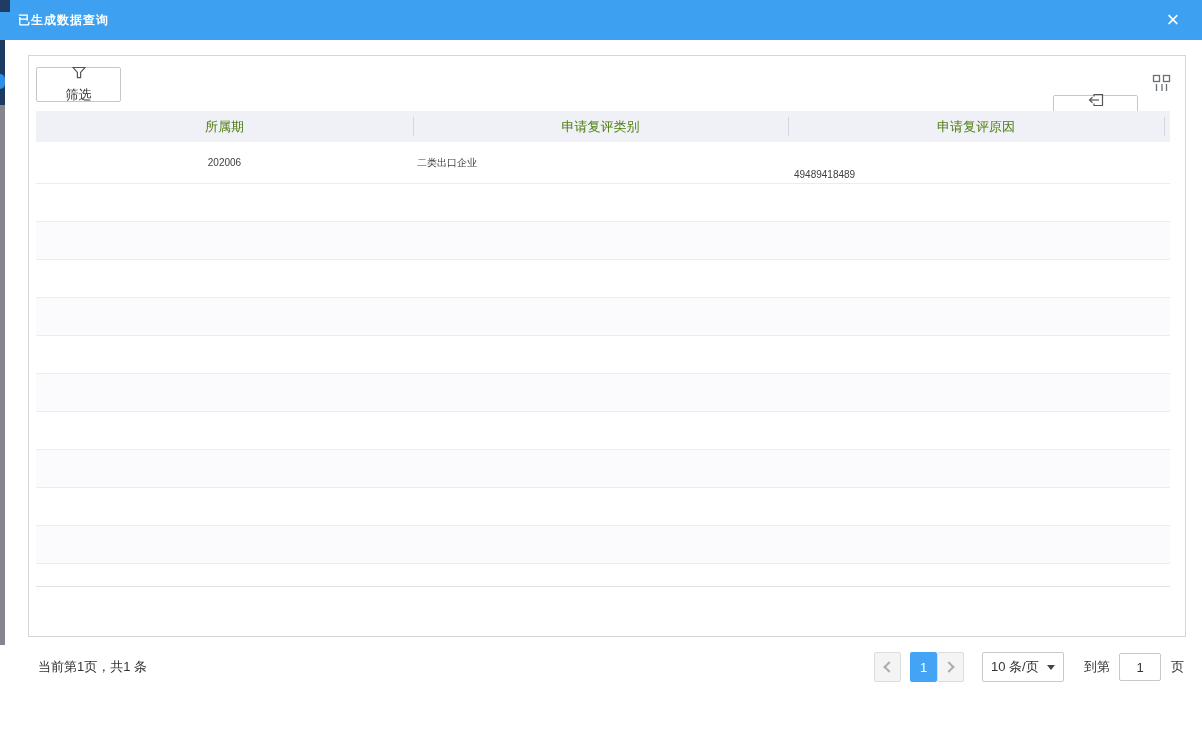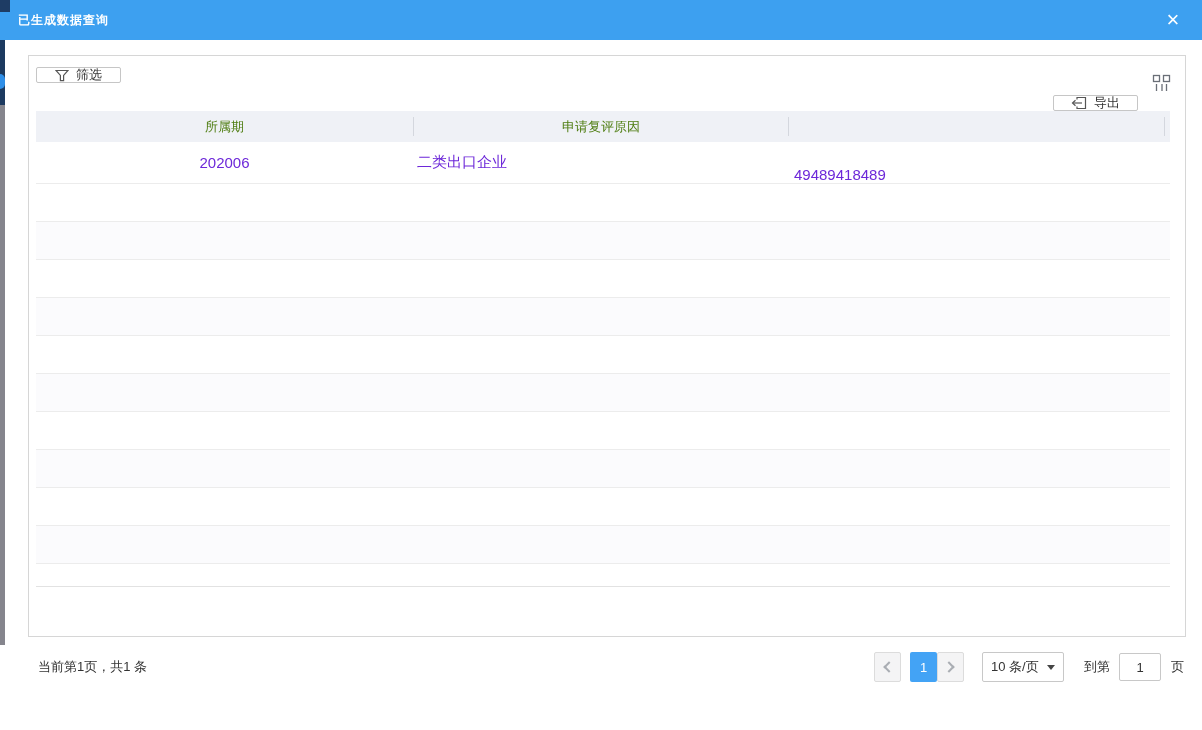--- a/index.html
+++ b/index.html
@@ -29,24 +29,24 @@
   }
 
   
   .panel {
     position:absolute; left:28px; top:55px; width:1158px; height:582px;
     background:#fff; border:1px solid #d6d6d6;
   }
 
   
   .btn {
-    position:absolute; height:16px; width:85px; top:11px;
+    position:absolute; height:35px; width:85px; top:11px;
     background:#fff; border:1px solid #c6c6c6; border-radius:2px;
     display:flex; align-items:center; justify-content:center; gap:7px;
-    font-size:13px; color:#333; cursor:pointer;
+    font-size:13px; color:#333; cursor:pointer;flex-direction:column;
   }
   .btn-filter { left:7px; }
   .btn-export { left:1024px;margin-top:28px; }
   .icon-cols {
     position:absolute; left:1122px; top:17px; width:22px; height:20px;
     display:flex; align-items:center; justify-content:center; cursor:pointer;
   }
 
   
   .table { position:absolute; left:7px; top:55px; width:1134px; }
@@ -59,21 +59,21 @@
   .th-1 { width:377px; }
   .th-2 { width:375px; }
   .th-3 { width:376px; }
   .vdiv { position:absolute; top:6px; width:1px; height:19px; background:#d4d7de; }
   .vdiv-1 { left:377px; }
   .vdiv-2 { left:752px; }
   .vdiv-3 { left:1128px; }
 
   .tbody { height:445px; overflow:hidden; border-bottom:1px solid #e2e2e2; }
   .row { display:flex; align-items:center; border-bottom:1px solid #ececec; }
-  .row.data { height:42px; font-size:15px; color:#6d28d9; }
+  .row.data { height:42px; font-size:10px; color:#404040; }
   .row.empty { height:38px; }
   .row.empty:nth-child(odd) { background:#fbfbfd; }
   .td-1 { width:377px; text-align:center; }
   .td-2 { width:375px; padding-left:4px; }
   .td-3 { width:376px; padding-left:6px;margin-top:24px; }
 
   
   .pagination {
     position:absolute; left:0; top:531px; width:1156px; height:50px;
     display:flex; align-items:center; font-size:13px; color:#333;
@@ -147,20 +147,21 @@
     <svg width="20" height="18" viewBox="0 0 20 18" fill="none">
       <rect x="1.5" y="1.5" width="6" height="6" stroke="#6a6f77" stroke-width="1.3"></rect>
       <rect x="11.5" y="1.5" width="6" height="6" stroke="#6a6f77" stroke-width="1.3"></rect>
       <path d="M4.5 10 V17 M10 10 V17 M14.5 10 V17" stroke="#6a6f77" stroke-width="1.3"></path>
     </svg>
   </span>
 
   <div class="table">
     <div class="thead">
       <div class="th th-1">所属期</div>
+      <div class="th th-2">申请复评类别</div>
       <div class="th th-3">申请复评原因</div>
       <div class="vdiv vdiv-1"></div>
       <div class="vdiv vdiv-2"></div>
       <div class="vdiv vdiv-3"></div>
     </div>
     <div class="tbody">
       <div class="row data">
         <div class="td-1">202006</div>
         <div class="td-2">二类出口企业</div>
         <div class="td-3">49489418489</div>

